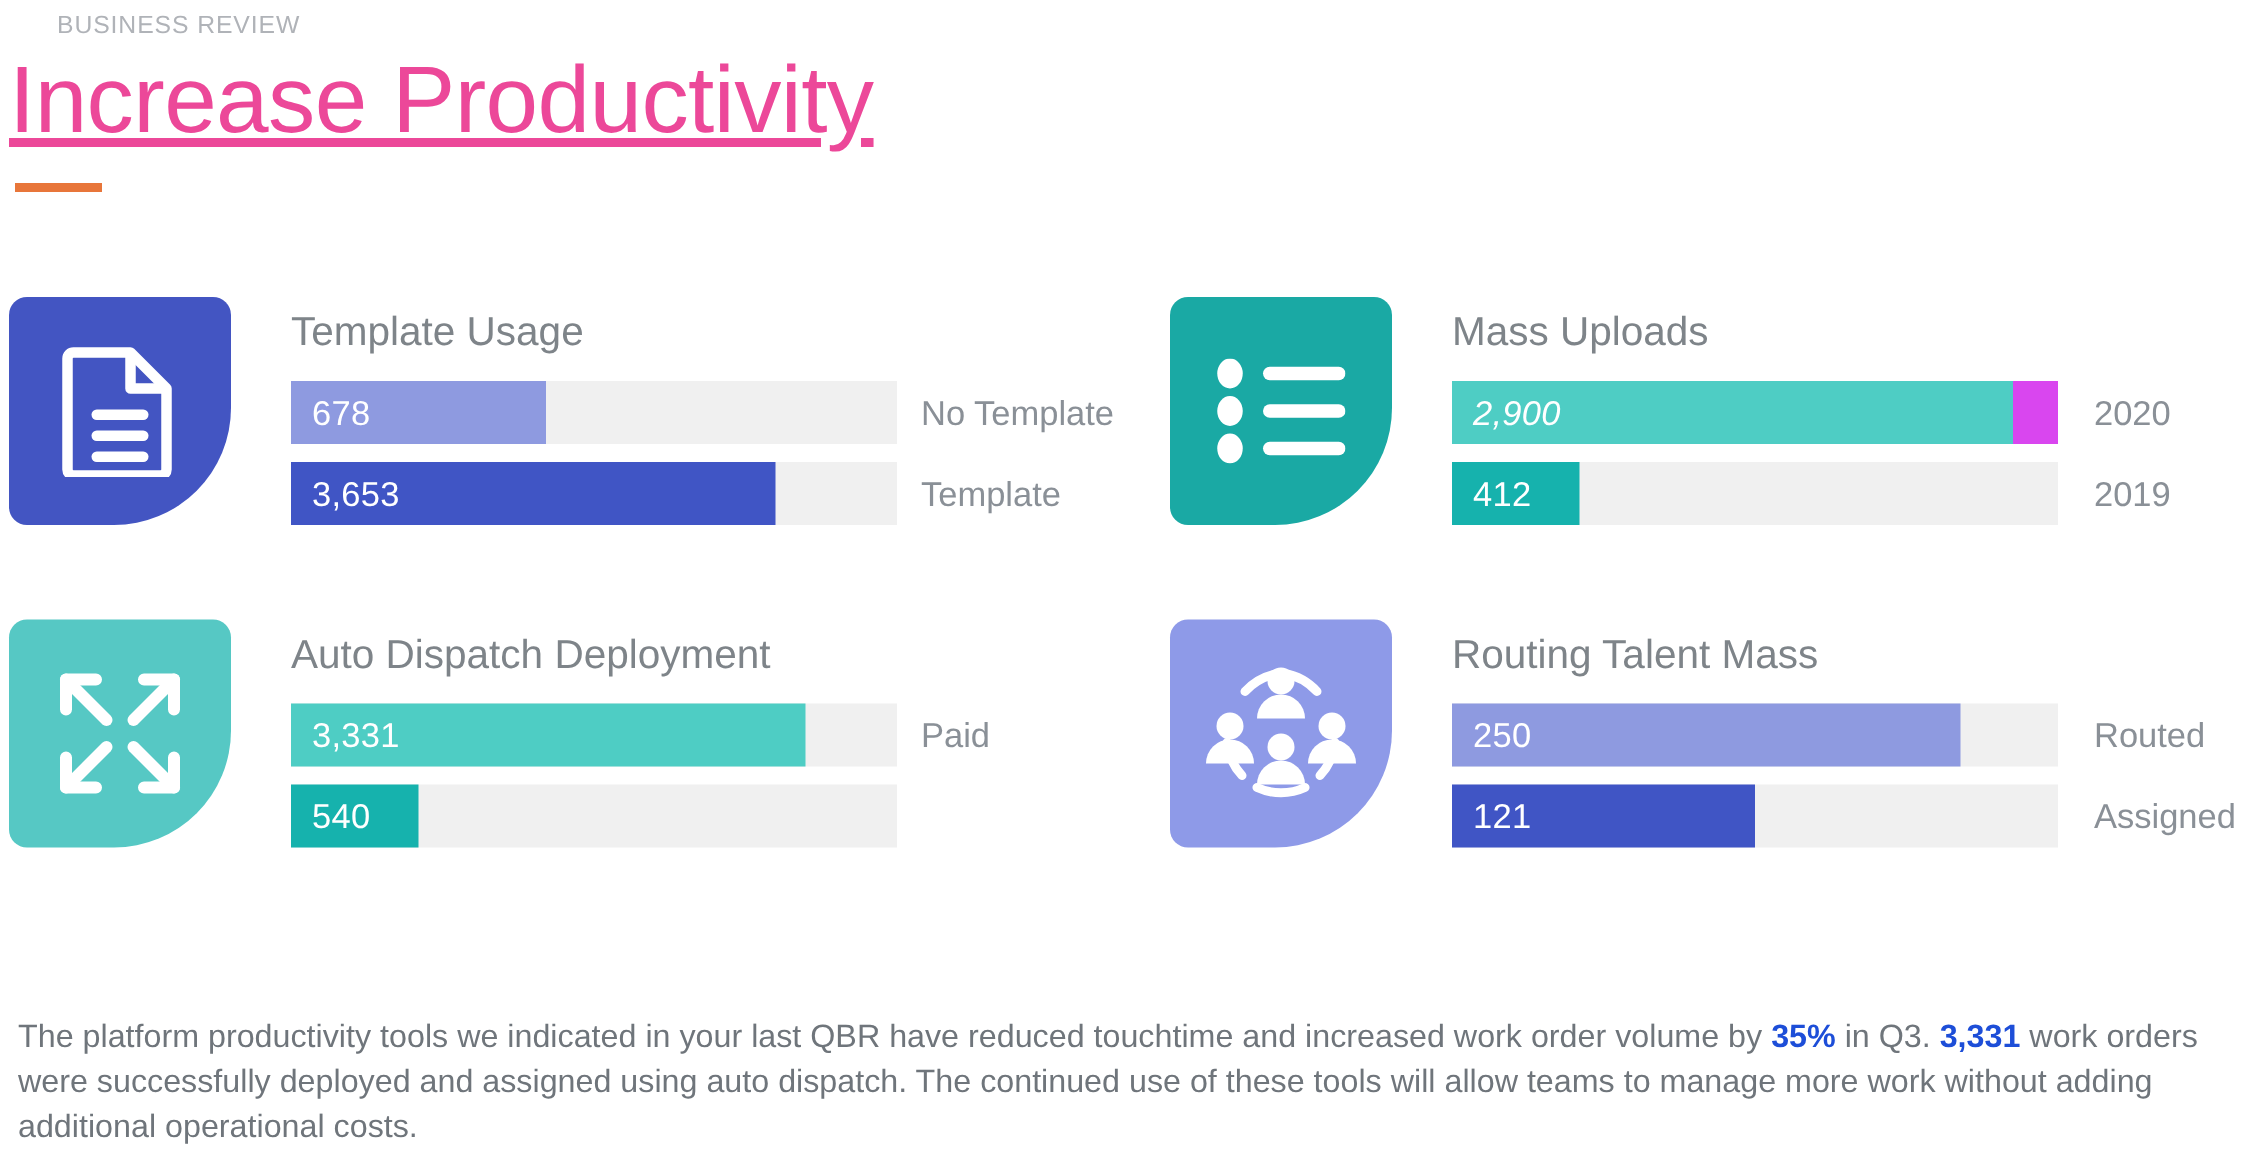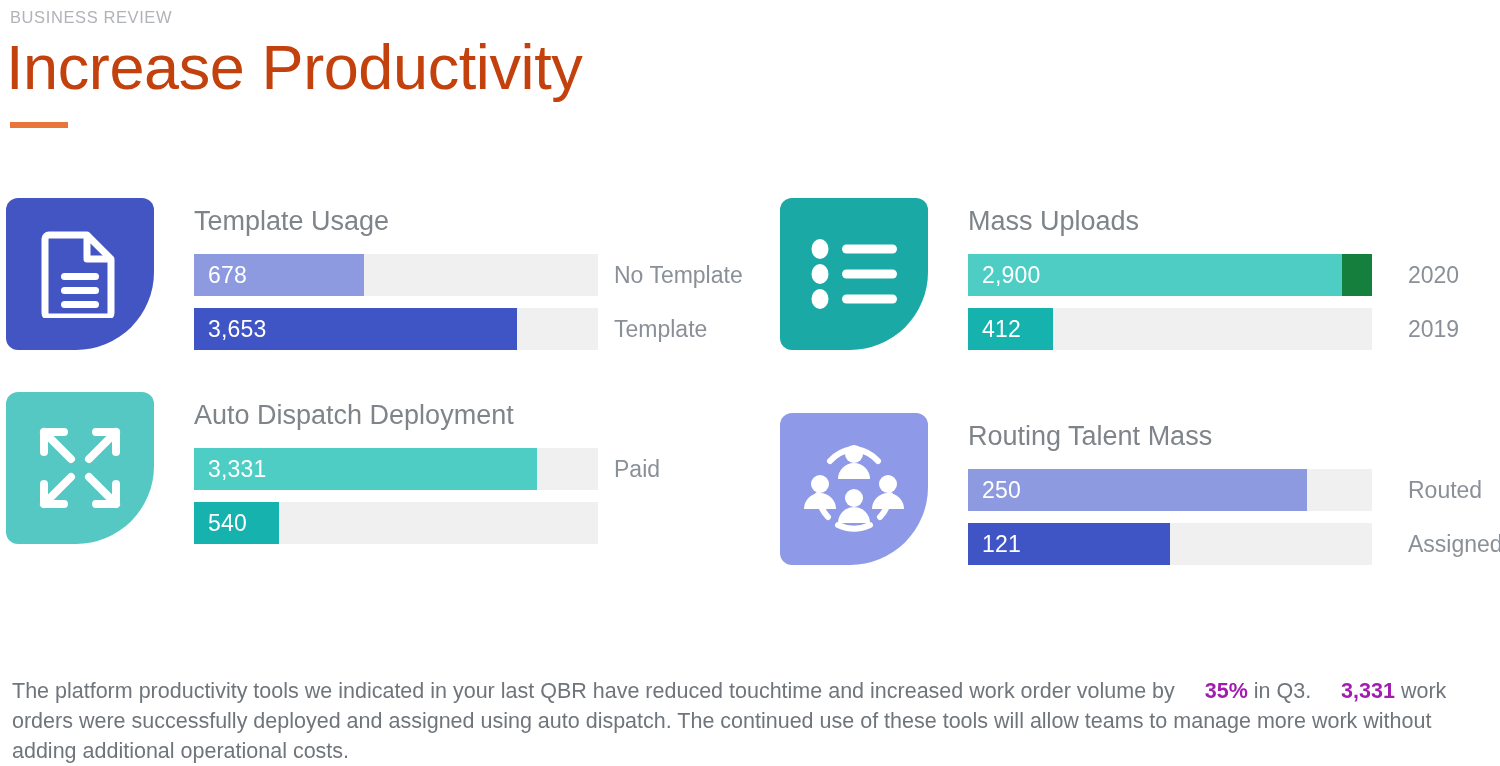--- a/index.html
+++ b/index.html
@@ -25,21 +25,21 @@
   }
   .accent-rule {
     position: absolute; left: 10px; top: 122px;
     width: 58px; height: 6px; background: #e8763a;
   }
 
   
   .panel { position: absolute; }
   .panel.p1 { left: 6px;   top: 198px; }
   .panel.p2 { left: 780px; top: 198px; }
-  .panel.p3 { left: 6px;   top: 392px; }
+  .panel.p3 { left: 6px;   top: 413px; }
   .panel.p4 { left: 780px; top: 413px; }
 
   .panel-inner { position: relative; width: 714px; height: 162px; }
 
   
   .tile {
     position: absolute; left: 0; top: 0;
     width: 148px; height: 152px;
     border-radius: 12px 12px 78px 12px;
     display: flex; align-items: center; justify-content: center;
@@ -67,37 +67,37 @@
     position: absolute; left: 14px; top: 0; height: 42px;
     display: flex; align-items: center;
     font-size: 23px; color: #ffffff; font-weight: 400;
     letter-spacing: 0.2px;
   }
   .bar-label {
     position: absolute; left: 420px; top: 0; height: 42px;
     display: flex; align-items: center;
     font-size: 23px; color: #8a9097; white-space: nowrap;
   }
-  .panel.p2 .bar-label, .panel.p4 .bar-label { left: 440px; }
+  .panel.p2 .bar-label, .panel.p4 .bar-label { left: 428px; }
 
   
   .footer {
     position: absolute; left: 12px; top: 676px; width: 1478px;
     font-size: 21.5px; line-height: 30px; color: #6f757b;
     font-weight: 400;
   }
-  .footer b { color: #a21caf; font-weight: 700; margin-left: 24px; }
+  .footer b { color: #1d4ed8; font-weight: 700; }
 </style>
 </head>
 <body>
 
 <div class="slide">
 
-  <div class="eyebrow" style="color: rgb(176, 179, 184);">BUSINESS REVIEW</div>
-  <div class="headline" style="color: #c2410c;">Increase Productivity</div>
+  <div class="eyebrow" style="color: rgb(176, 179, 184); margin-left: 28px;">BUSINESS REVIEW</div>
+  <div class="headline" style="color: #ec4899; text-decoration: underline;">Increase Productivity</div>
   <div class="accent-rule" style="background: rgb(232, 118, 58);"></div>
 
   <div class="panel p1">
     <div class="panel-inner">
       <div class="tile" style="background: rgb(67, 85, 194);">
         <span>
           <svg width="78" height="88" viewBox="0 0 78 88" fill="none">
             <path d="M8 5 h38 l24 24 v54 a4 4 0 0 1 -4 4 h-58 a4 4 0 0 1 -4 -4 v-74 a4 4 0 0 1 4 -4 z" stroke="#ffffff" stroke-width="7" stroke-linejoin="round" fill="none"></path>
             <path d="M46 5 v24 h24" stroke="#ffffff" stroke-width="7" stroke-linejoin="round" fill="none"></path>
             <rect x="20" y="43" width="38" height="7" rx="3.5" fill="#ffffff"></rect>
@@ -136,21 +136,21 @@
             <ellipse cx="9" cy="60" rx="8.5" ry="10" fill="#ffffff"></ellipse>
             <rect x="31" y="5.5" width="55" height="9" rx="4.5" fill="#ffffff"></rect>
             <rect x="31" y="30.5" width="55" height="9" rx="4.5" fill="#ffffff"></rect>
             <rect x="31" y="55.5" width="55" height="9" rx="4.5" fill="#ffffff"></rect>
           </svg>
         </span>
       </div>
       <div class="panel-title">Mass Uploads</div>
       <div class="bars">
         <div class="bar-row">
-          <div class="bar-track" style="background: #15803d;">
+          <div class="bar-track" style="background: #d946ef; font-style: italic;">
             <div class="bar-fill" style="width: 92.5%; background: rgb(78, 205, 196);"></div>
             <div class="bar-value">2,900</div>
           </div>
           <div class="bar-label">2020</div>
         </div>
         <div class="bar-row">
           <div class="bar-track" style="background: rgb(240, 240, 240); padding-left: 29px;">
             <div class="bar-fill" style="width: 21%; background: rgb(22, 178, 173);"></div>
             <div class="bar-value">412</div>
           </div>

